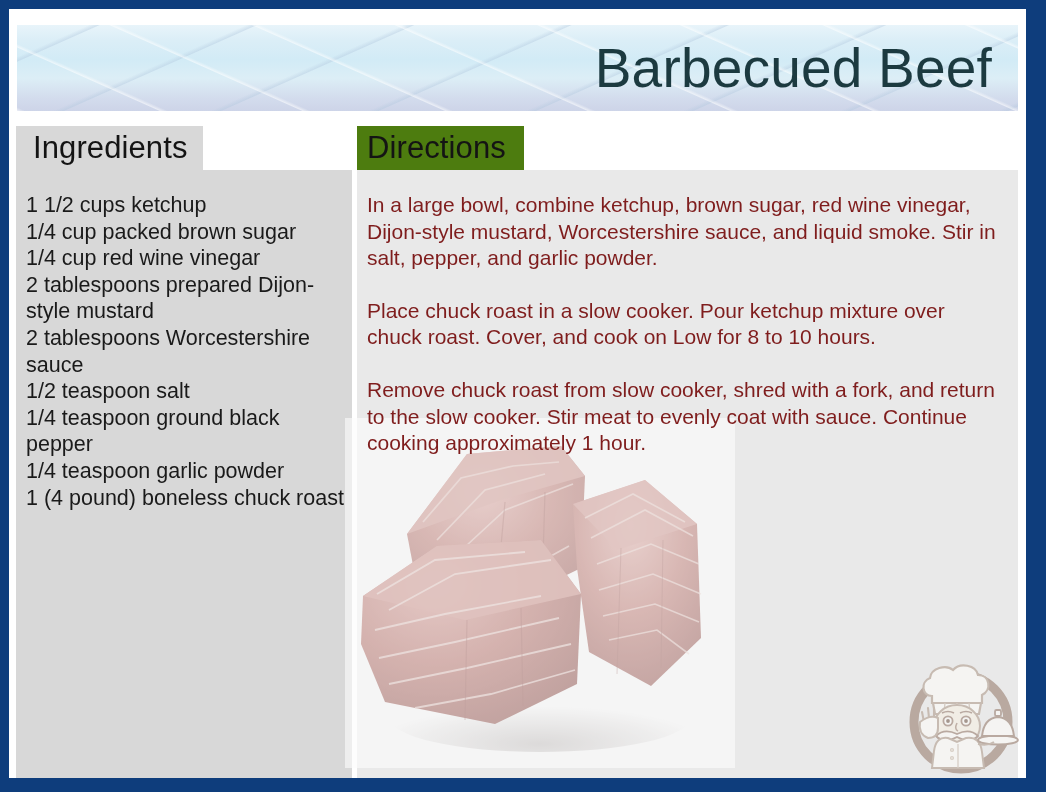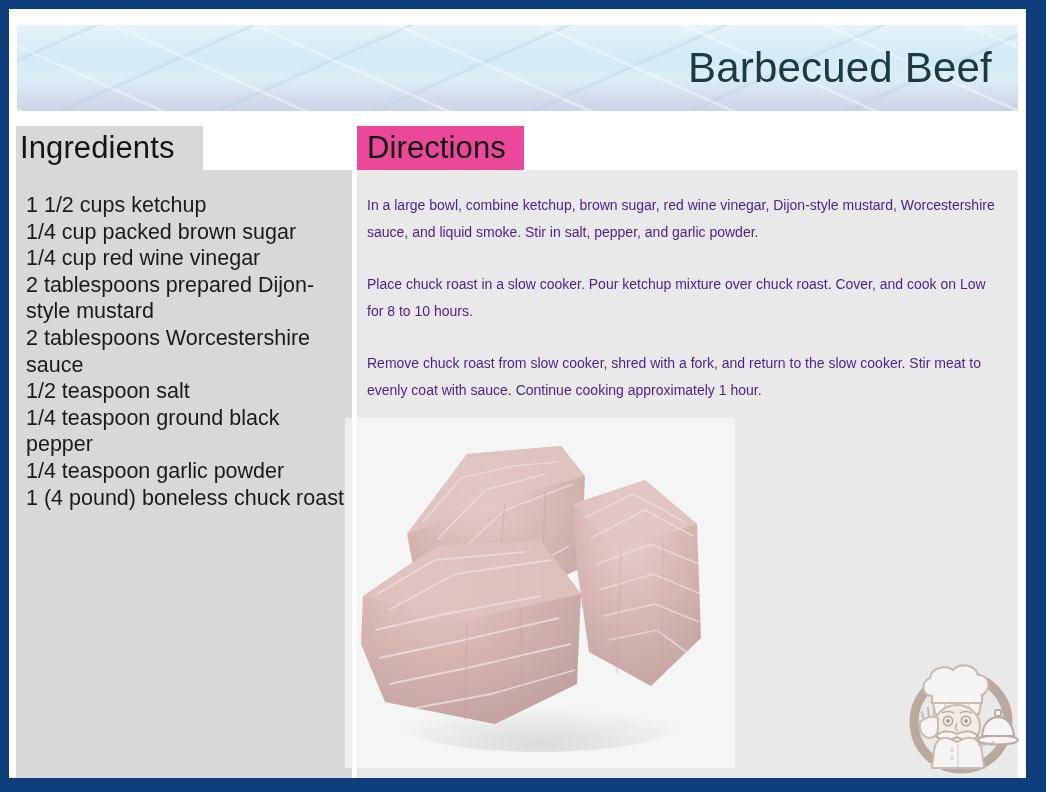--- a/index.html
+++ b/index.html
@@ -64,21 +64,21 @@
         rgba(178,200,222,0.40) 31px,
         rgba(178,200,222,0.00) 35px,
         rgba(178,200,222,0.00) 64px);
     pointer-events: none;
   }
   #banner-title {
     position: absolute;
     right: 26px;
     top: 50%;
     transform: translateY(-50%);
-    font-size: 42px;
+    font-size: 55px;
     font-weight: 400;
     color: #1c3a40;
     letter-spacing: 0.2px;
     white-space: nowrap;
   }
 
   
   .tab {
     position: absolute;
     display: flex;
@@ -91,28 +91,28 @@
     color: #141414;
     letter-spacing: 0.1px;
     white-space: nowrap;
   }
   #tab-ingredients {
     left: 16px;
     top: 126px;
     width: 187px;
     height: 44px;
     background: #d8d8d8;
-    padding-left: 4px;
+    padding-left: 17px;
   }
   #tab-directions {
     left: 357px;
     top: 126px;
     width: 167px;
     height: 44px;
-    background: #ec4899;
+    background: #4d7c0f;
     padding-left: 10px;
   }
 
   
   .panel {
     position: absolute;
     box-sizing: border-box;
     overflow: hidden;
   }
   #panel-ingredients {
@@ -146,23 +146,23 @@
     color: #1a1a1a;
     margin: 0;
   }
 
   
   #directions-body {
     position: relative;
     z-index: 3;
   }
   #directions-body p {
-    font-size: 14px;
+    font-size: 21px;
     line-height: 26.6px;
-    color: #4c1d95;
+    color: #7f1d1d;
     margin: 0 0 26px 0;
     max-width: 650px;
   }
   #directions-body p:last-child { margin-bottom: 13px; }
 
   
   #beef-photo {
     position: absolute;
     left: 345px;
     top: 418px;

